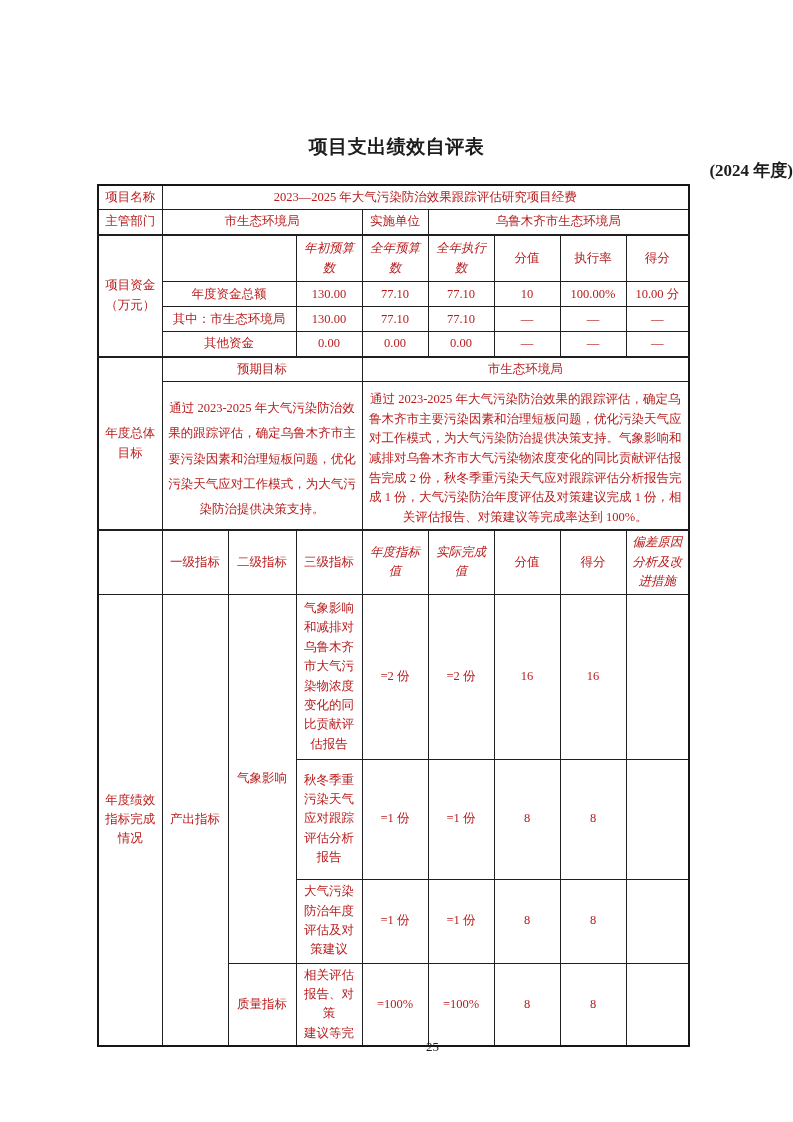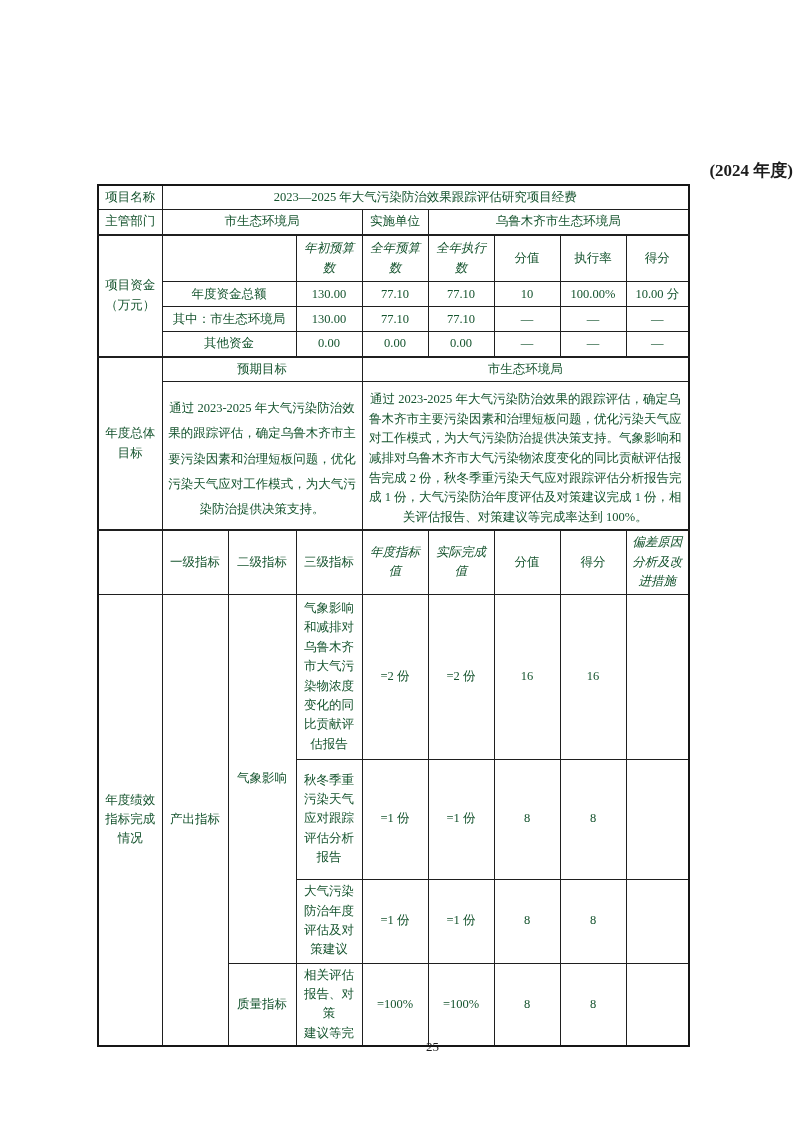--- a/index.html
+++ b/index.html
@@ -13,21 +13,21 @@
     text-align:center; font-size:19px; line-height:24px; font-weight:600;
     letter-spacing:0.5px;
   }
   .doc-subtitle {
     position:absolute; top:160px; left:0; width:100%;
     text-align:right; font-size:17px; line-height:22px; font-weight:600;
   }
   table.self-eval {
     position:absolute; left:97px; top:184px; width:591px;
     border-collapse:collapse; table-layout:fixed;
-    font-size:12.5px; color:#14532d;
+    font-size:12.5px; color:#b91c1c;
     border:2.5px solid #161616;
   }
   table.self-eval td {
     border:1.5px solid #1f1f1f;
     text-align:center; vertical-align:middle;
     padding:2px 3px; line-height:1.55;
     overflow:hidden;
     font-size:12.5px;
   }
   tr.sec-top td { border-top-width:2.5px; }
@@ -44,20 +44,21 @@
   .page-number {
     position:absolute; top:1039px; left:0; width:100%;
     text-align:center; font-size:13px;margin-left:36px;
   }
 </style>
 </head>
 <body>
 
 <div class="page">
 
+  <div class="doc-title">项目支出绩效自评表</div>
   <div class="doc-subtitle">(2024 年度)</div>
 
   <table class="self-eval">
     <colgroup>
       <col style="width:64px">
         <col style="width:66px">
         <col style="width:68px">
       <col style="width:66px">
         <col style="width:66px">
         <col style="width:66px">

